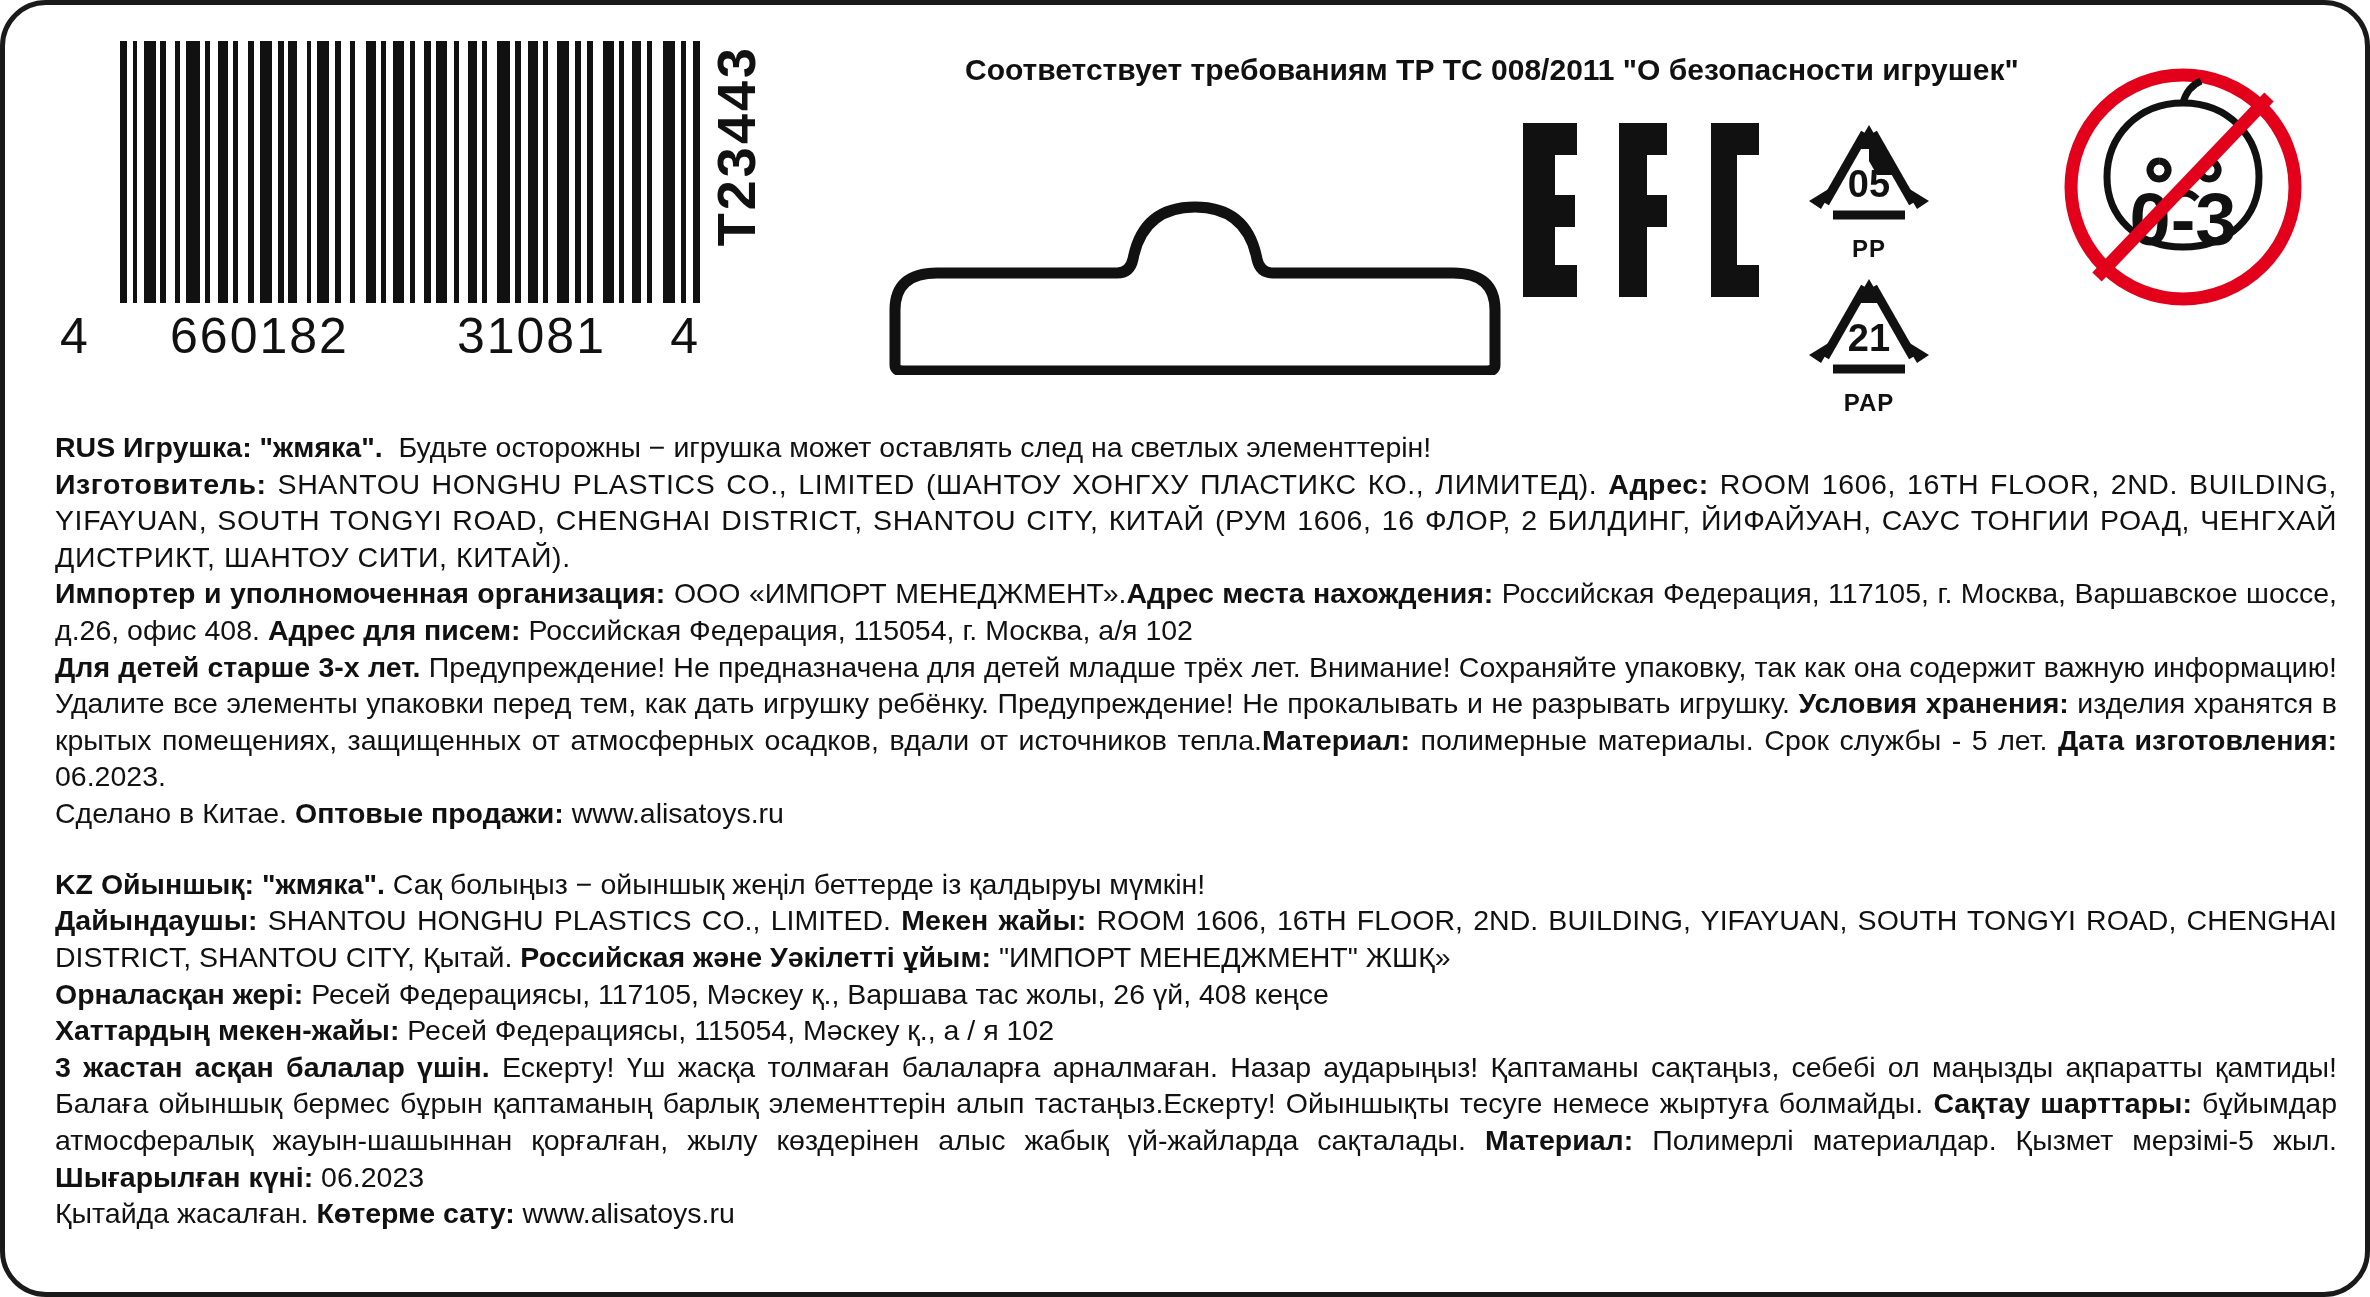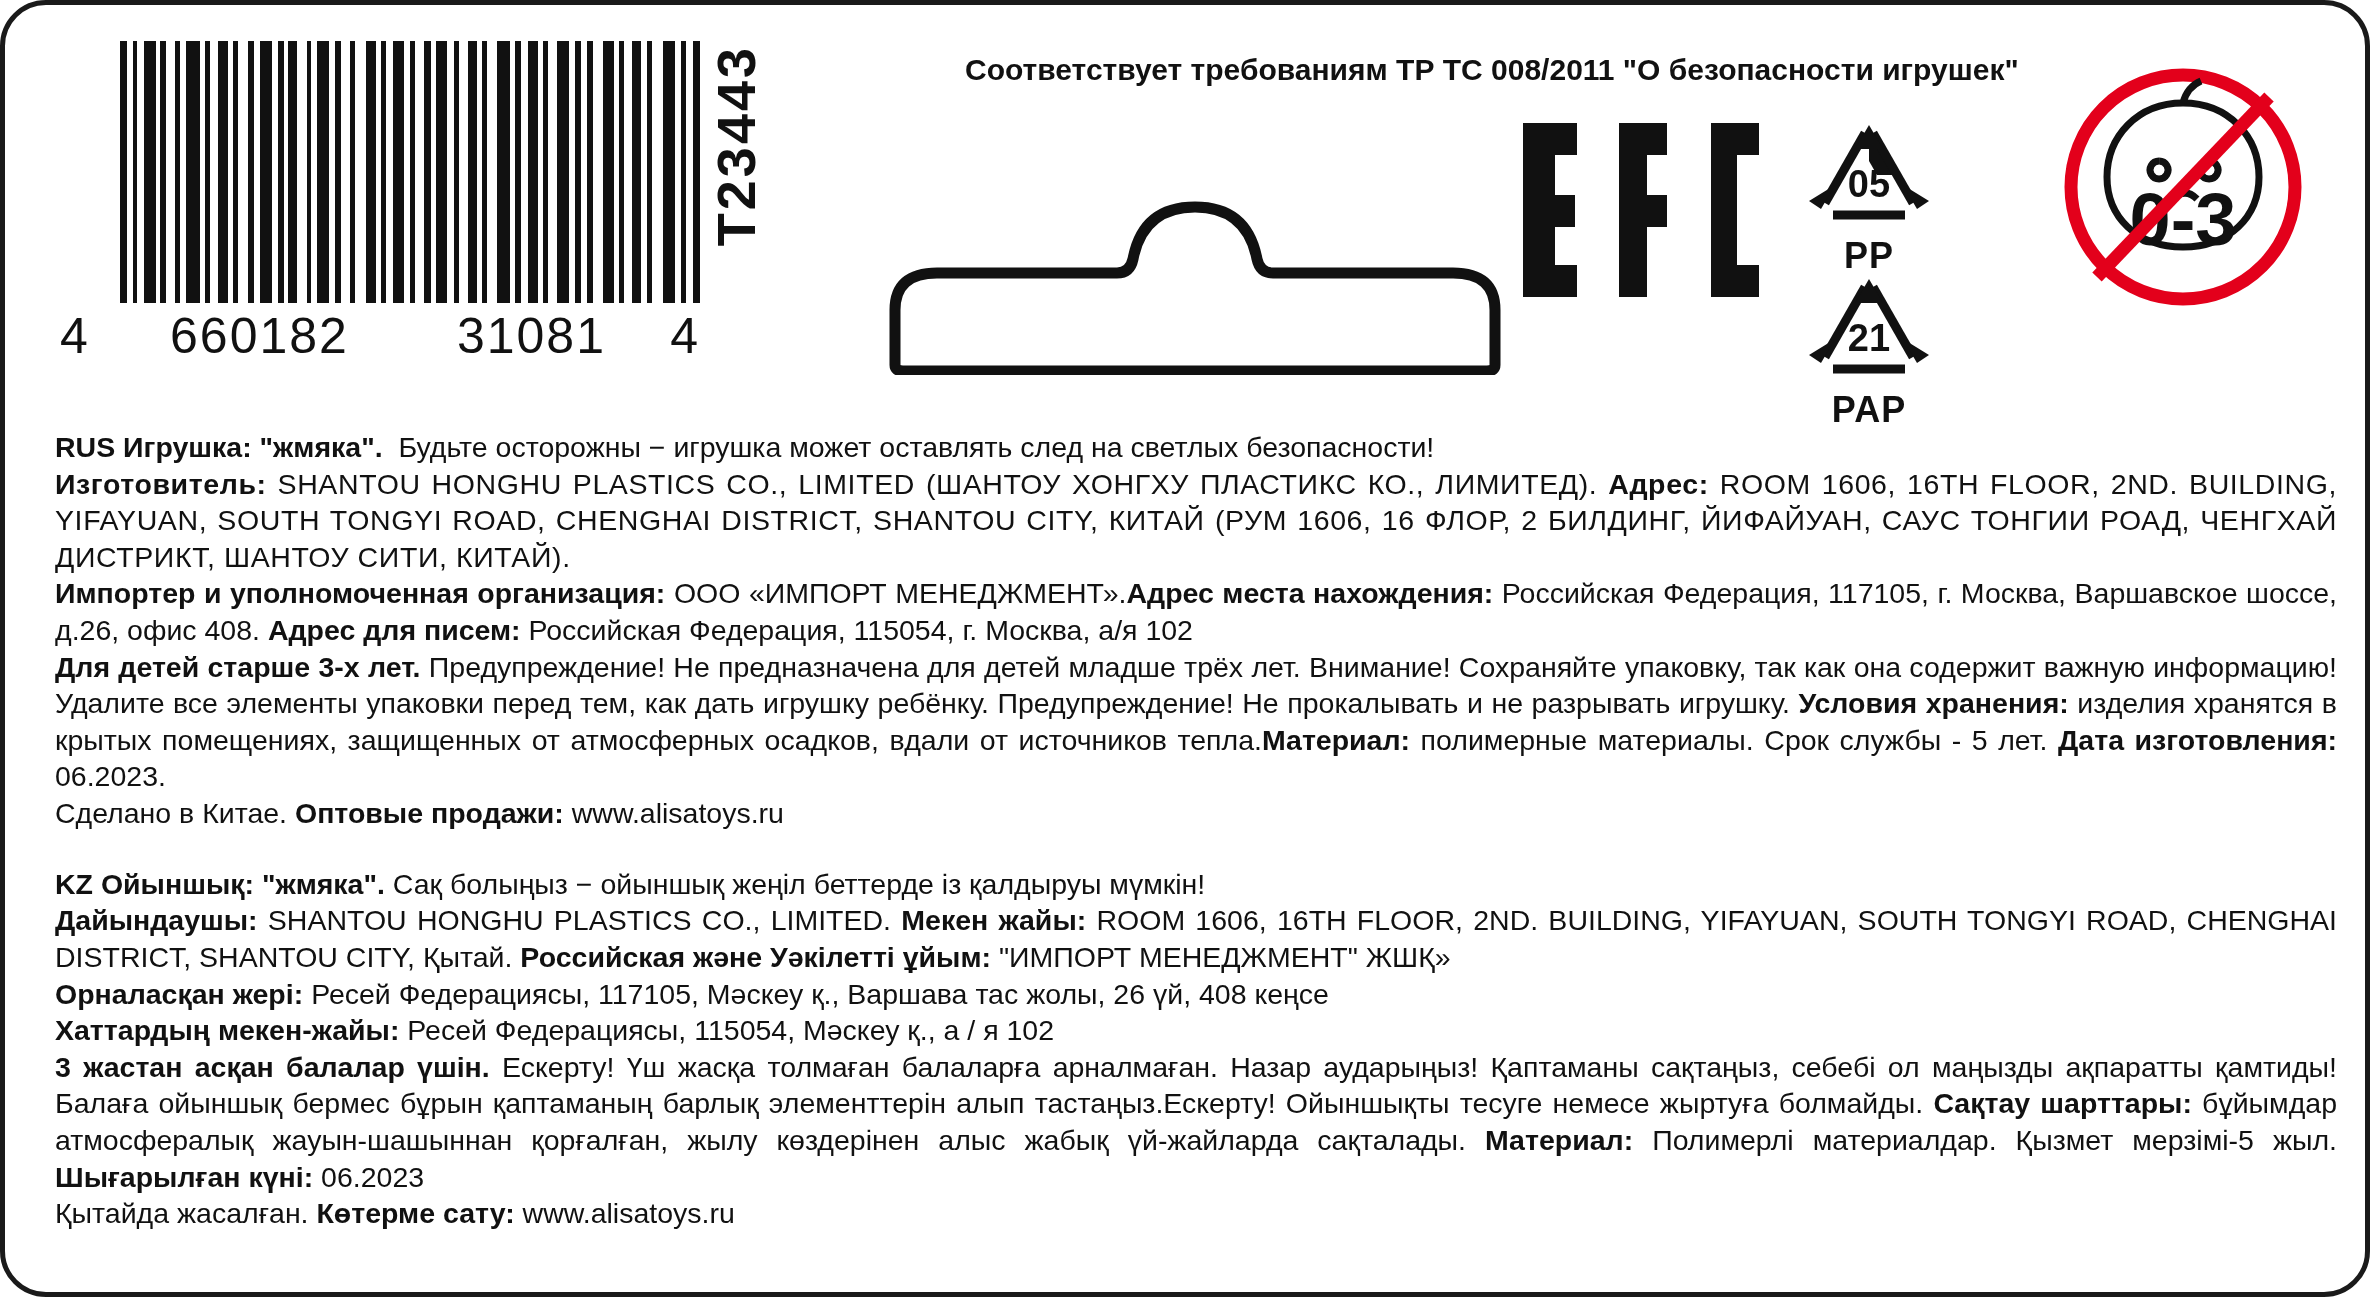--- a/index.html
+++ b/index.html
@@ -129,21 +129,21 @@
     text-align: center;
     font-size: 38px;
     font-weight: bold;
   }
   .recycle .abbr {
     position: absolute;
     left: 0;
     top: 112px;
     width: 168px;
     text-align: center;
-    font-size: 36px;
+    font-size: 24px;
     font-weight: bold;
     letter-spacing: 1px;
   }
 
   
   .agewarn {
     position: absolute;
     left: 2018px;
     top: 60px;
     width: 320px;
@@ -344,21 +344,21 @@
         <line x1="74" y1="212" x2="246" y2="32" stroke="#e3001b" stroke-width="13"></line>
       </svg>
     </div>
   </div>
 
   <div class="body-text">
 
     <div>
       <p class="tight nojust">
         <b>RUS Игрушка: "жмяка".</b>
-        &nbsp;<span>Будьте осторожны − игрушка может оставлять след на светлых безопасности!</span>
+        &nbsp;<span>Будьте осторожны − игрушка может оставлять след на светлых элементтерін!</span>
       </p>
       <p class="tight sp">
         <b>Изготовитель:</b>
         <span>SHANTOU HONGHU PLASTICS CO., LIMITED (ШАНТОУ ХОНГХУ ПЛАСТИКС КО., ЛИМИТЕД).</span>
         <b>Адрес:</b>
         <span>ROOM 1606, 16TH FLOOR, 2ND. BUILDING, YIFAYUAN, SOUTH TONGYI ROAD, CHENGHAI DISTRICT, SHANTOU CITY, КИТАЙ (РУМ 1606, 16 ФЛОР, 2 БИЛДИНГ, ЙИФАЙУАН, САУС ТОНГИИ РОАД, ЧЕНГХАЙ ДИСТРИКТ, ШАНТОУ СИТИ, КИТАЙ).</span>
       </p>
       <p class="tight">
         <b>Импортер и уполномоченная организация:</b>
         <span>ООО «ИМПОРТ МЕНЕДЖМЕНТ».</span><b>Адрес места нахождения:</b>

